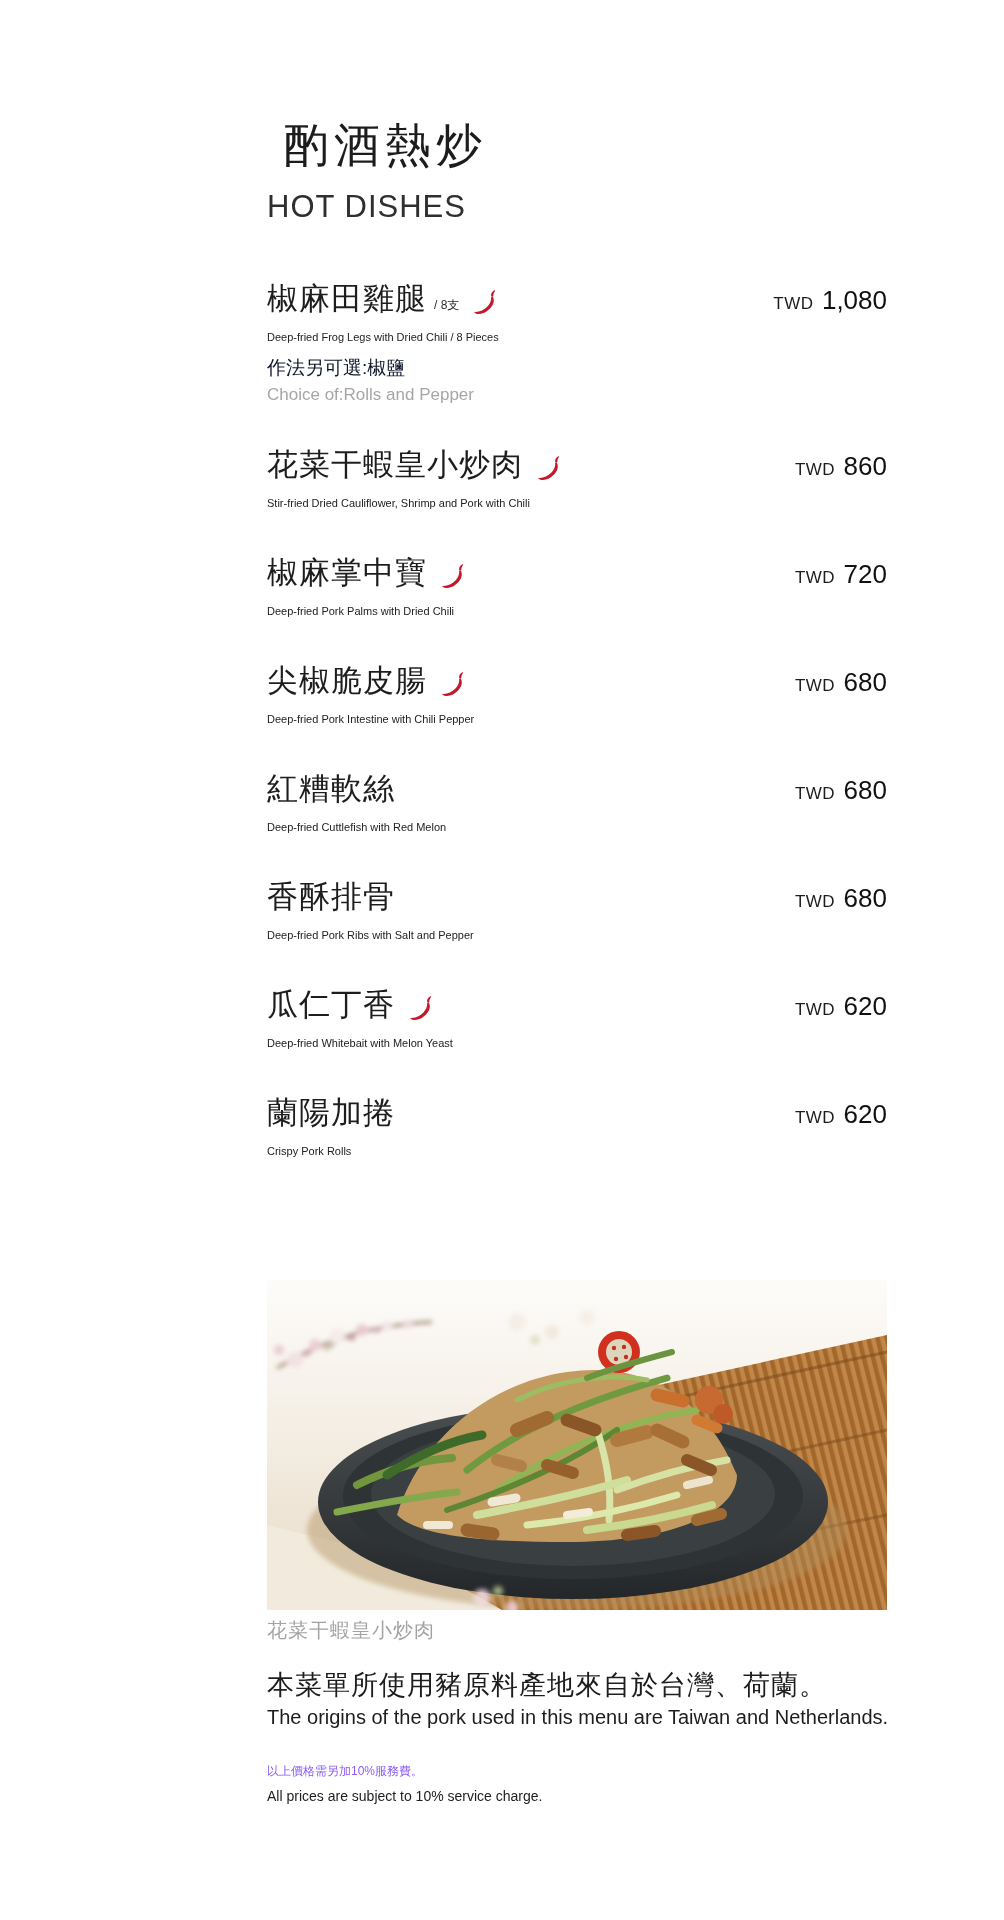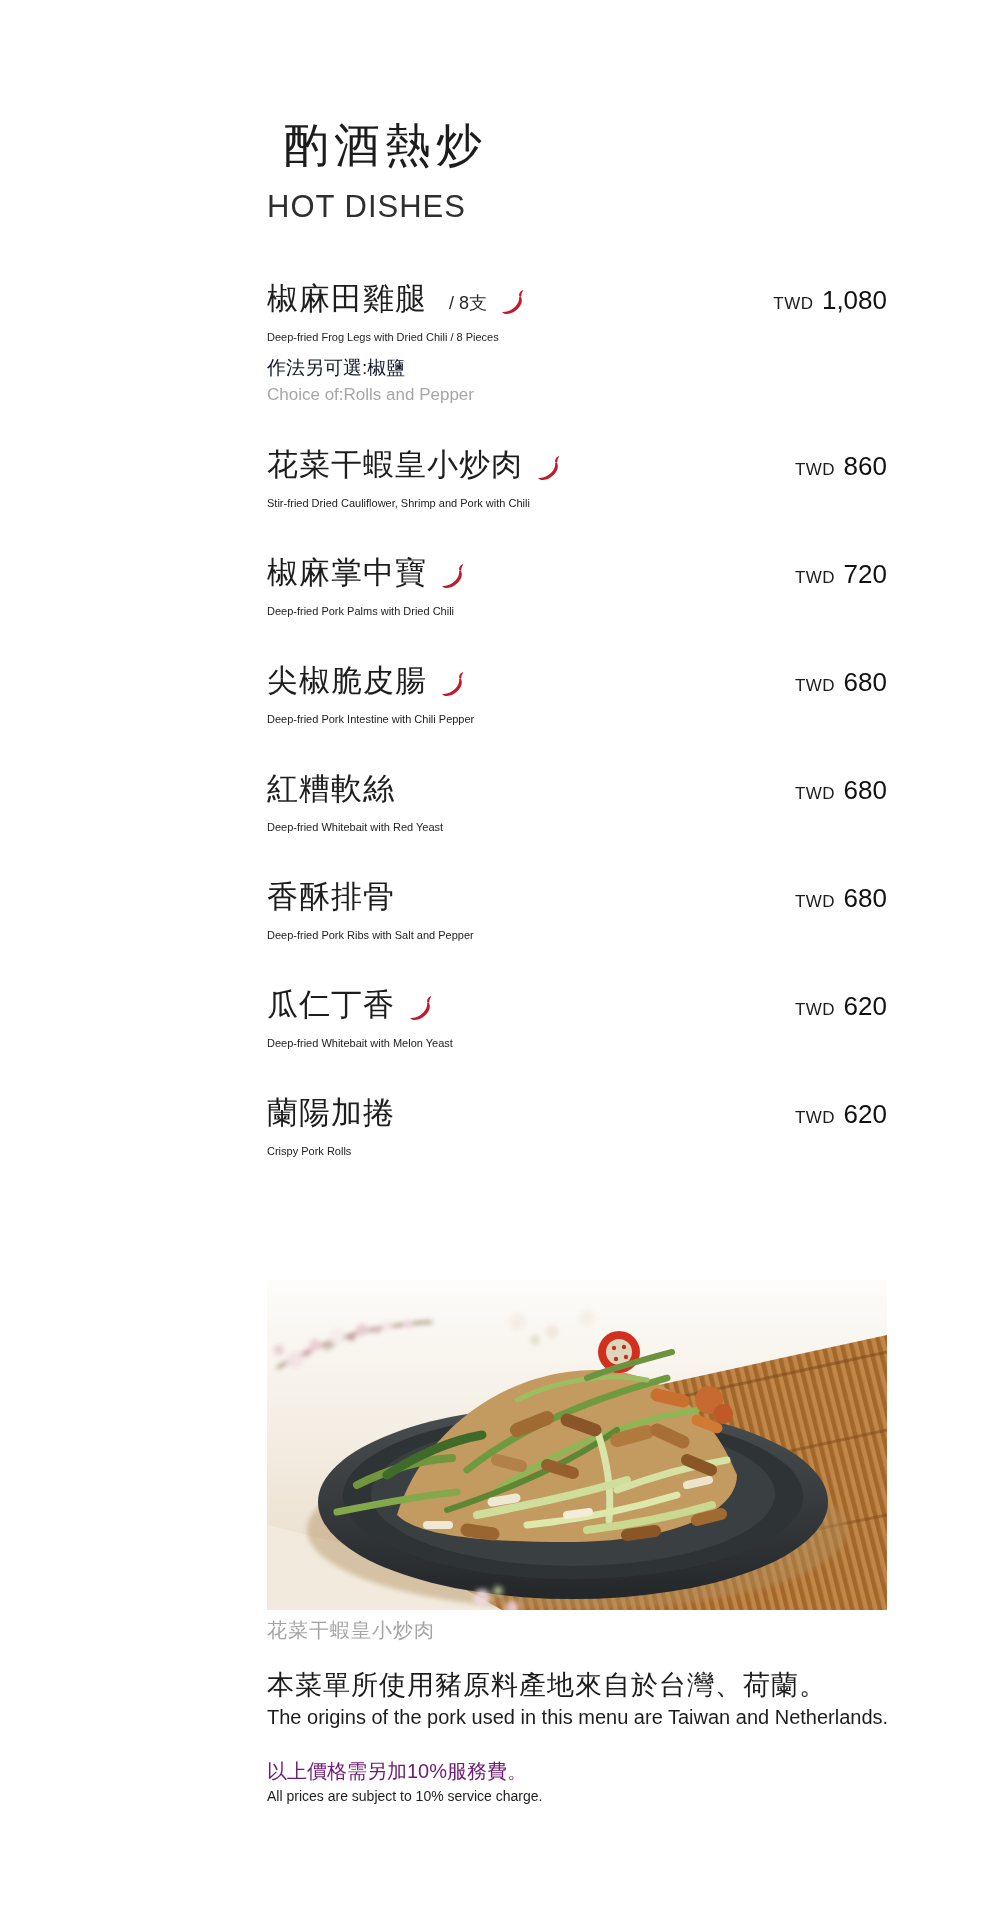--- a/index.html
+++ b/index.html
@@ -15,38 +15,38 @@
   
   .title-block{position:absolute;left:267px;top:102px;}
   .title-zh{margin:16px;font-size:46px;font-weight:400;letter-spacing:5px;line-height:1.2;color:#1c1c1c;}
   .title-en{font-size:31px;color:#2f2f2f;letter-spacing:1px;margin-top:9px;font-weight:400;}
   
   .menu-list{position:absolute;left:267px;top:281px;width:620px;}
   .item{margin-bottom:41px;}
   .item-head{display:flex;justify-content:space-between;align-items:baseline;}
   .name-row{display:flex;align-items:baseline;}
   .zh-name{font-size:31px;letter-spacing:1px;color:#1d1d1d;line-height:36px;font-weight:400;white-space:nowrap;}
-  .portion{font-size:18px;color:#2a2a2a;margin-left:22px;white-space:nowrap;}
+  .portion{font-size:12px;color:#2a2a2a;margin-left:7px;white-space:nowrap;}
   .chili{margin-left:11px;align-self:center;transform:translateY(4px) rotate(-6deg);line-height:0;}
   .price{white-space:nowrap;}
   .cur{font-size:17px;color:#1d1d1d;letter-spacing:.5px;}
   .amt{font-size:26px;color:#111111;margin-left:4px;}
   .desc{font-size:11px;color:#222222;margin-top:9px;line-height:22px;}
   .note-zh{font-size:19px;color:#0f172a;margin-top:8px;line-height:24px;}
   .note-en{font-size:17px;color:#a6a6a6;margin-top:4px;line-height:22px;}
   
   .photo{position:absolute;left:267px;top:1280px;width:620px;height:330px;margin:0;}
   .photo svg{display:block;}
   .caption{position:absolute;left:267px;top:1617px;font-size:20px;color:#a3a3a3;letter-spacing:1px;}
   
   .origin{position:absolute;left:267px;top:1668px;}
   .origin-zh{font-size:27px;color:#1d1d1d;letter-spacing:1px;line-height:34px;}
   .origin-en{font-size:20px;color:#1d1d1d;margin-top:4px;white-space:nowrap;}
   .service{position:absolute;left:267px;top:1761px;}
-  .service-zh{font-size:20px;color:#701a75;line-height:20px;}
+  .service-zh{font-size:12px;color:#8b5cf6;line-height:20px;}
   .service-en{font-size:14px;color:#1d1d1d;margin-top:7px;}
 </style>
 </head>
 <body>
 
 <div class="page">
 
   <header class="title-block">
     <h1 class="title-zh">酌酒熱炒</h1>
     <div class="title-en">HOT DISHES</div>
@@ -135,21 +135,21 @@
       <div class="item-head">
         <div class="name-row">
           <span class="zh-name">紅糟軟絲</span>
 
         </div>
         <div class="price">
           <span class="cur">TWD</span>
           <span class="amt">680</span>
         </div>
       </div>
-      <div class="desc">Deep-fried Whitebait with Red Yeast</div>
+      <div class="desc">Deep-fried Cuttlefish with Red Melon</div>
 
     </div>
 
     <div class="item">
       <div class="item-head">
         <div class="name-row">
           <span class="zh-name">香酥排骨</span>
 
         </div>
         <div class="price">

